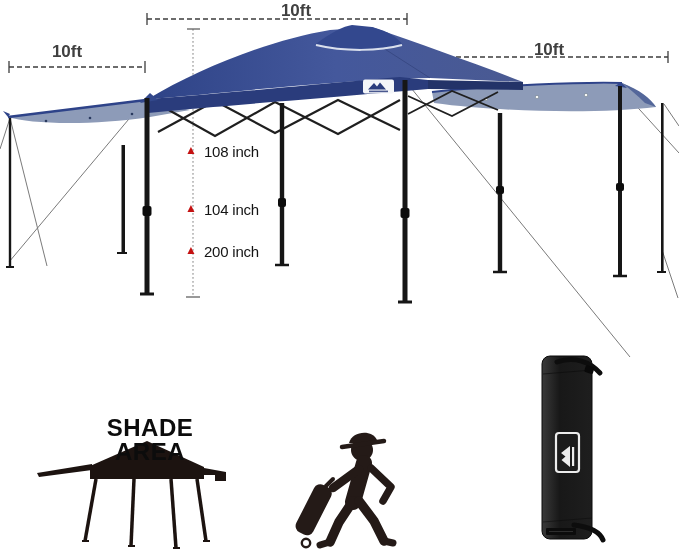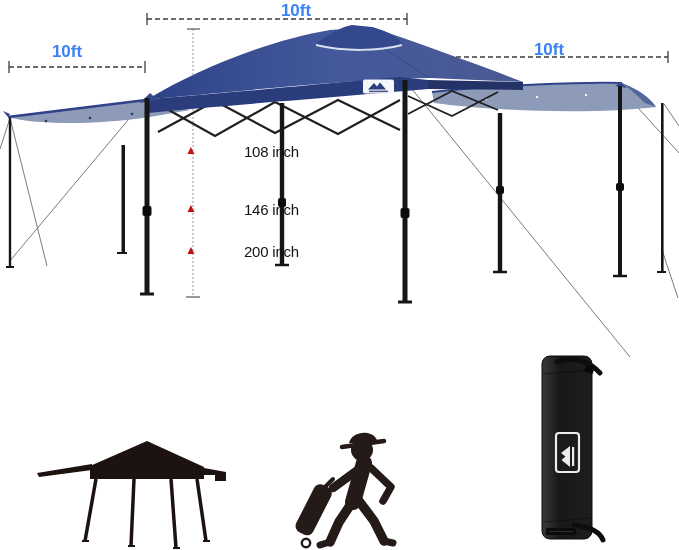--- a/index.html
+++ b/index.html
@@ -1,23 +1,23 @@
 <!DOCTYPE html>
 <html><head>
 <meta charset="utf-8">
 <style>
   html,body{margin:0;padding:0;background:#ffffff;}
   #stage{position:relative;width:679px;height:550px;background:#ffffff;overflow:hidden;
          font-family:"Liberation Sans",sans-serif;}
   #stage svg{position:absolute;left:0;top:0;}
   .overlay{position:absolute;}
-  .dim-label{color:#3b82f6;font-weight:bold;font-size:17px;line-height:1.05;text-align:center;}
+  .dim-label{color:#404040;font-weight:bold;font-size:17px;line-height:1.05;text-align:center;}
   .height-row{position:absolute;display:flex;align-items:center;gap:7px;height:16px;}
   .tri{color:#c41111;font-size:12px;line-height:1;transform:translateY(-1px);}
-  .height-label{color:#141414;font-size:15px;line-height:1;letter-spacing:-0.2px;margin-left:40px;}
+  .height-label{color:#141414;font-size:15px;line-height:1;letter-spacing:-0.2px;}
   .shade-title{color:#0c0c0c;font-weight:bold;font-size:24px;letter-spacing:0.5px;
                text-align:center;line-height:1;}
 </style>
 </head>
 <body>
 
 <div id="stage">
 
   <svg width="679" height="550" viewBox="0 0 679 550">
     <defs>
@@ -193,20 +193,21 @@
   <div class="overlay dim-label" style="left:37px;top:43px;width:60px;">10ft</div>
   <div class="overlay dim-label" style="left:266px;top:2px;width:60px;">10ft</div>
   <div class="overlay dim-label" style="left:519px;top:41px;width:60px;">10ft</div>
 
   <div class="height-row" style="left:185px;top:143px;">
     <span class="tri">▲</span>
     <span class="height-label">108 inch</span>
   </div>
   <div class="height-row" style="left:185px;top:201px;">
     <span class="tri">▲</span>
-    <span class="height-label">146 inch</span>
+    <span class="height-label">104 inch</span>
   </div>
   <div class="height-row" style="left:185px;top:243px;">
     <span class="tri">▲</span>
     <span class="height-label">200 inch</span>
   </div>
 
+  <div class="overlay shade-title" style="left:70px;top:416px;width:160px;">SHADE AREA</div>
 </div>
 
 </body></html>

